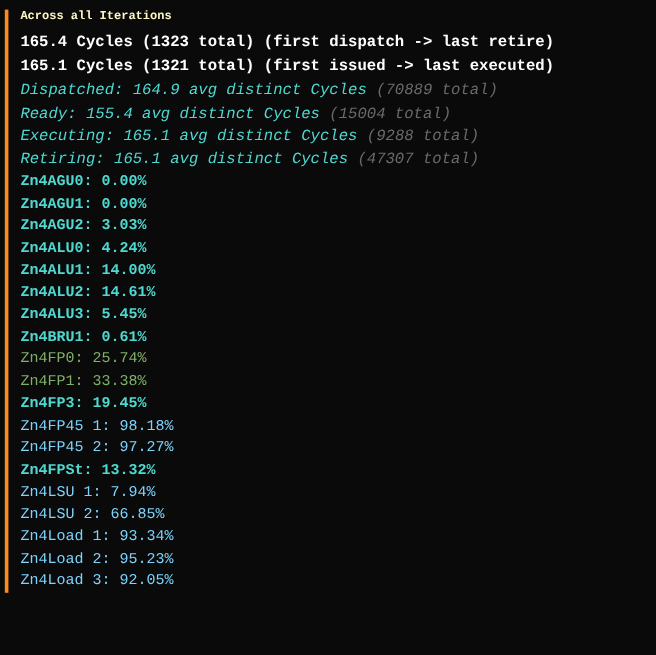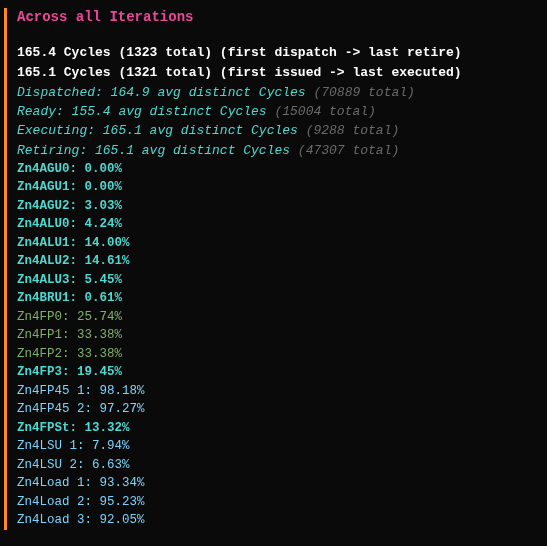--- a/index.html
+++ b/index.html
@@ -15,24 +15,24 @@
       width: 547px;
       height: 546px;
       padding: 8px 0 8px 4px;
       overflow: hidden;
     }
     .container {
       border-left: 3px solid #ff8c1a;
       padding-left: 10px;
     }
     .title {
-      color: #ec4899;
+      color: #fef9c3;
       font-weight: bold;
-      font-size: 14px;
-      margin-bottom: 16px;
+      font-size: 10px;
+      margin-bottom: 4px;
     }
     .cycle-line {
       color: #ffffff;
       font-weight: bold;
       font-size: 13px;
       margin-bottom: 2px;
     }
     .stat-line {
       margin-bottom: 1px;
       font-style: italic;
@@ -75,24 +75,23 @@
       <div class="unit-line unit-teal"><span>Zn4AGU0</span><span>: 0.00%</span></div>
       <div class="unit-line unit-teal"><span>Zn4AGU1</span><span>: 0.00%</span></div>
       <div class="unit-line unit-teal"><span>Zn4AGU2</span><span>: 3.03%</span></div>
       <div class="unit-line unit-teal"><span>Zn4ALU0</span><span>: 4.24%</span></div>
       <div class="unit-line unit-teal"><span>Zn4ALU1</span><span>: 14.00%</span></div>
       <div class="unit-line unit-teal"><span>Zn4ALU2</span><span>: 14.61%</span></div>
       <div class="unit-line unit-teal"><span>Zn4ALU3</span><span>: 5.45%</span></div>
       <div class="unit-line unit-teal"><span>Zn4BRU1</span><span>: 0.61%</span></div>
       <div class="unit-line unit-green"><span>Zn4FP0</span><span>: 25.74%</span></div>
       <div class="unit-line unit-green"><span>Zn4FP1</span><span>: 33.38%</span></div>
-      <div class="unit-line unit-green"><span>Zn4FP2</span><span>: 33.38%</span></div>
       <div class="unit-line unit-teal"><span>Zn4FP3</span><span>: 19.45%</span></div>
       <div class="unit-line unit-orange"><span>Zn4FP45 1</span><span>: 98.18%</span></div>
       <div class="unit-line unit-orange"><span>Zn4FP45 2</span><span>: 97.27%</span></div>
       <div class="unit-line unit-teal"><span>Zn4FPSt</span><span>: 13.32%</span></div>
       <div class="unit-line unit-orange"><span>Zn4LSU 1</span><span>: 7.94%</span></div>
-      <div class="unit-line unit-orange"><span>Zn4LSU 2</span><span>: 6.63%</span></div>
+      <div class="unit-line unit-orange"><span>Zn4LSU 2</span><span>: 66.85%</span></div>
       <div class="unit-line unit-orange"><span>Zn4Load 1</span><span>: 93.34%</span></div>
       <div class="unit-line unit-orange"><span>Zn4Load 2</span><span>: 95.23%</span></div>
       <div class="unit-line unit-orange"><span>Zn4Load 3</span><span>: 92.05%</span></div>
     </div>
 </div>
 
 </body></html>

